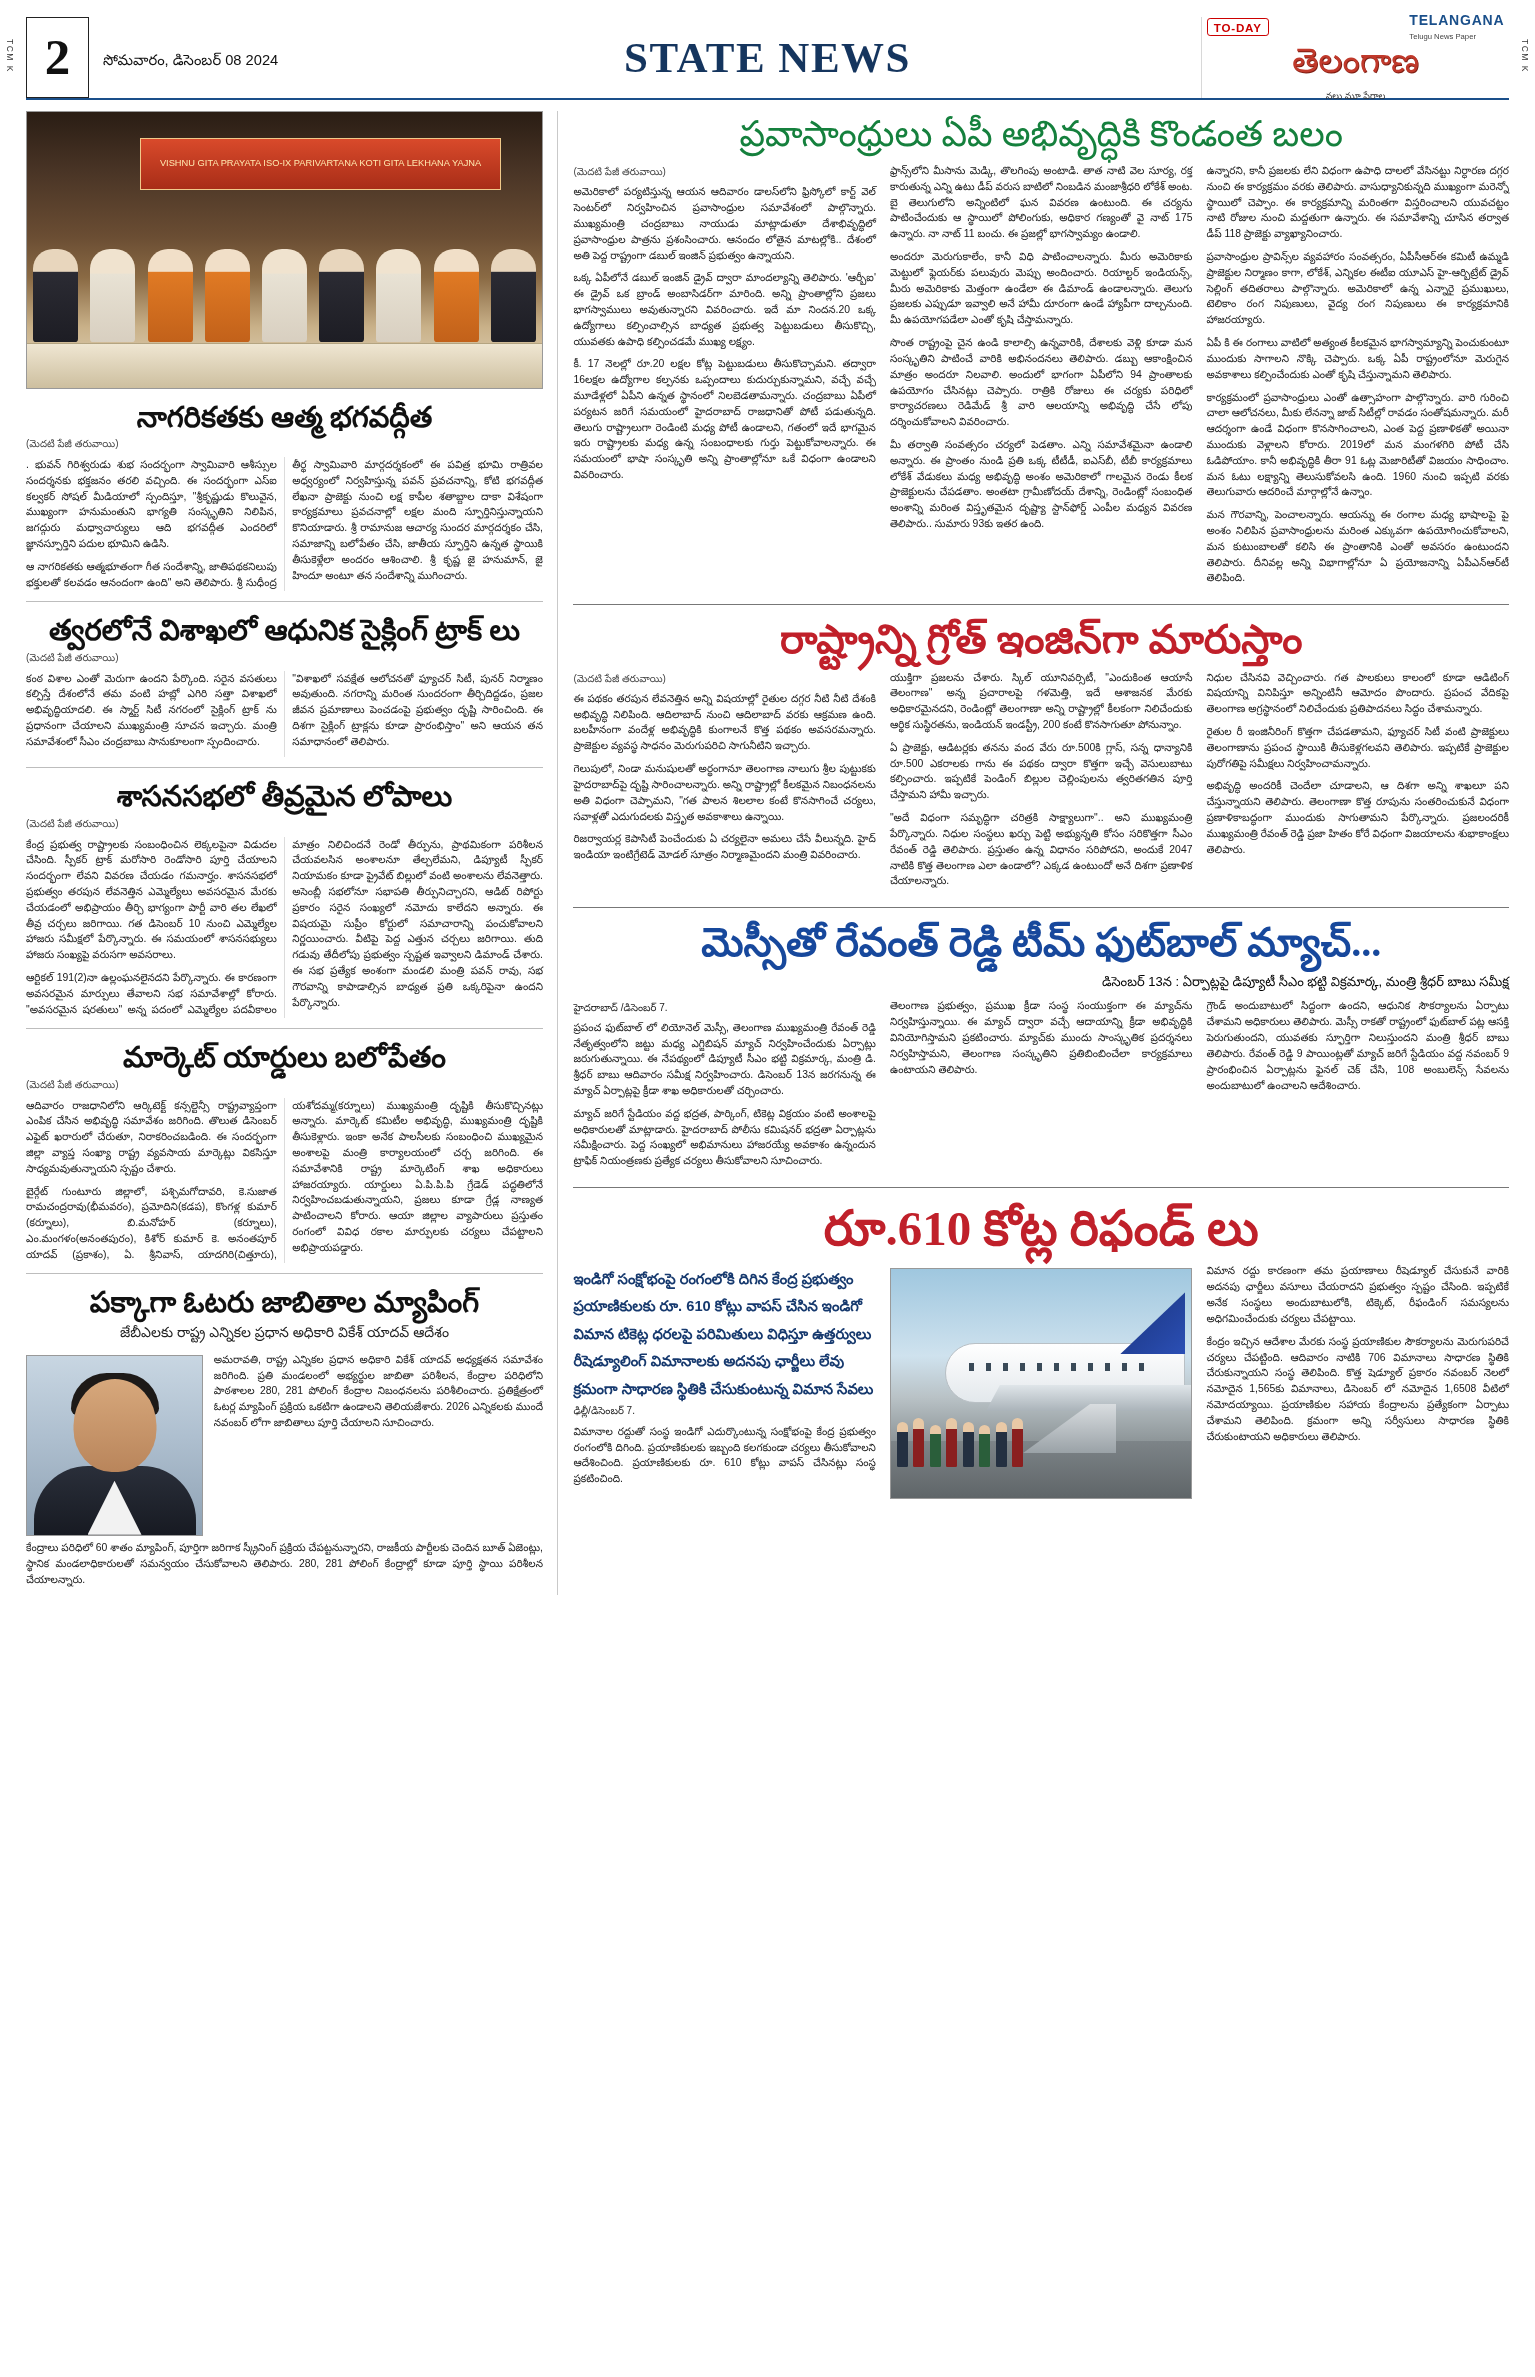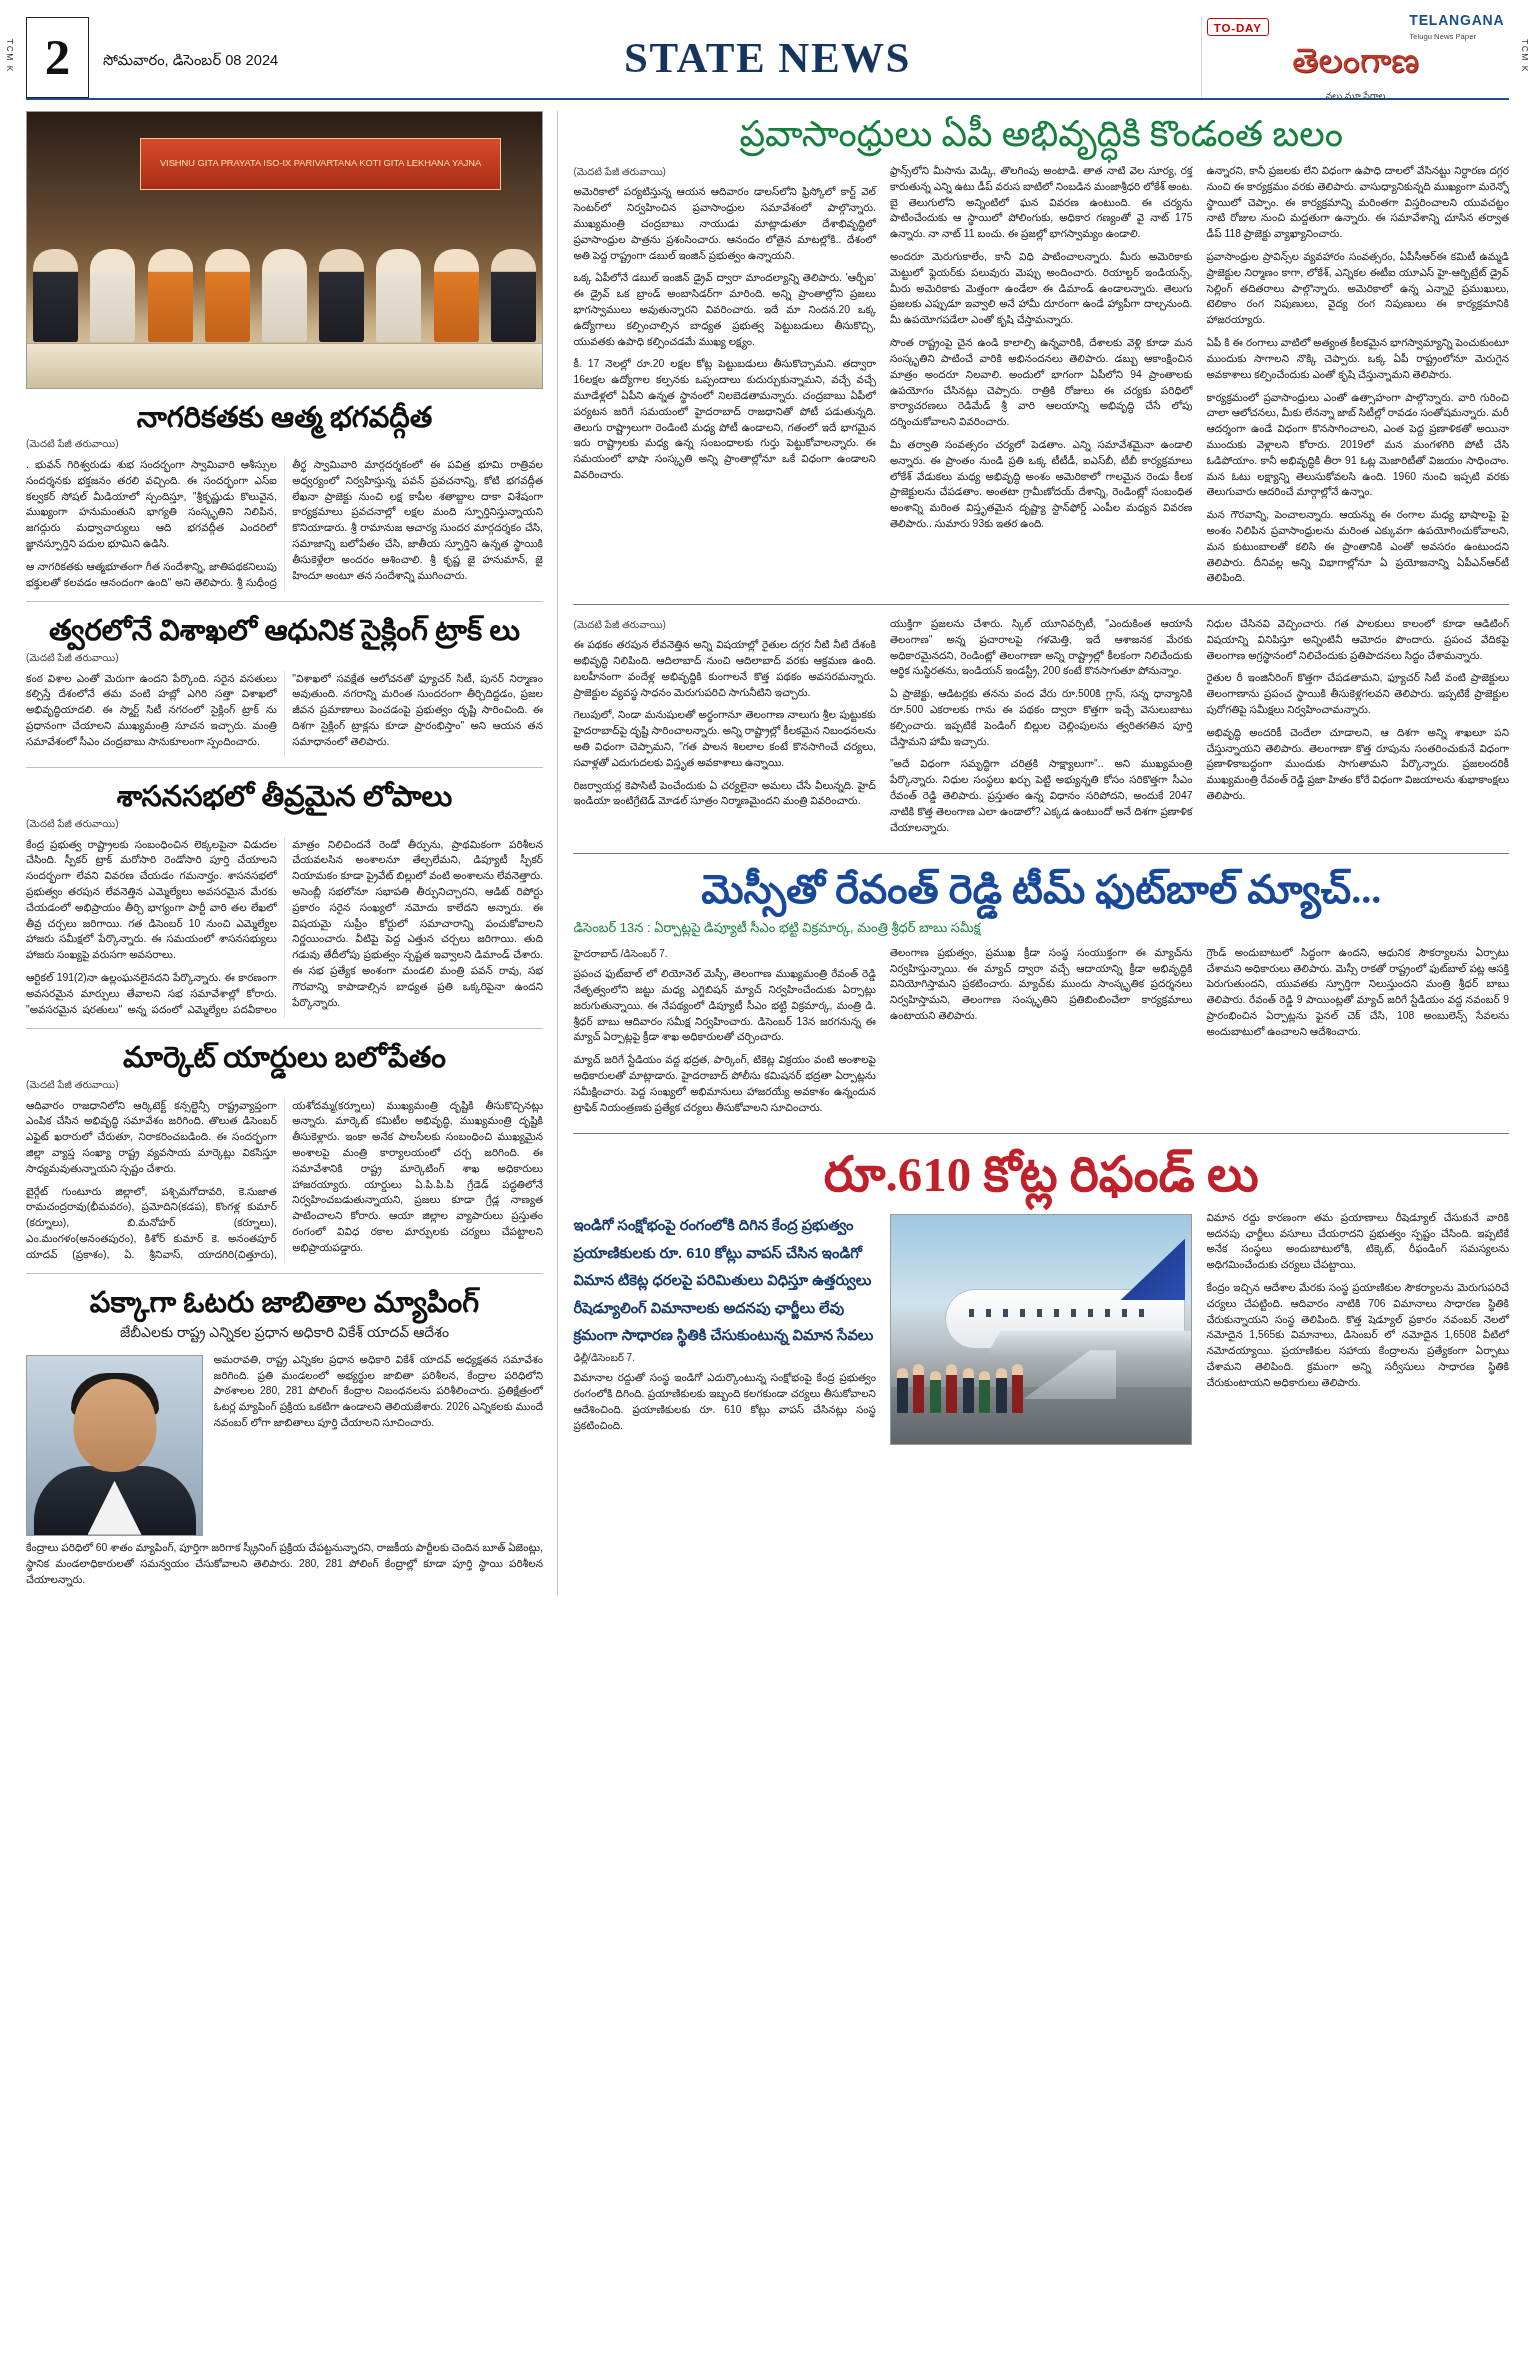--- a/index.html
+++ b/index.html
@@ -343,22 +343,22 @@
     font-family:"Liberation Serif", serif;
     font-size:49px;
     font-weight:bold;
     color:#c0202a;
     text-align:center;
     margin:14px 0 7.7px 0;
     line-height:1.1;
   }
   .subhead {
     font-size:13px;
-    color:#15803d;
-    text-align:left;
+    color:#000000;
+    text-align:right;
     margin:0 0 7.7px 0;
     line-height:1.3;
   }
   .subhead-dark {
     font-size:14px;
     color:#222;
     text-align:center;
     margin:1.5px 0 7.7px 0;
   }
   .byline {
@@ -516,20 +516,21 @@
           <p>ఉన్నారని, కానీ ప్రజలకు లేని విధంగా ఉపాధి దాలలో వేసినట్టు నిర్ధారణ దగ్గర నుంచి ఈ కార్యక్రమం వరకు తెలిపారు. వాసుధ్యానికున్నది ముఖ్యంగా మరెన్నో స్థాయిలో చెప్పాం. ఈ కార్యక్రమాన్ని మరింతగా విస్తరించాలని యువచట్టం నాటి రోజుల నుంచి మద్దతుగా ఉన్నారు. ఈ సమావేశాన్ని చూసిన తర్వాత డీప్ 118 ప్రాజెక్టు వ్యాఖ్యానించారు.</p>
           <p>ప్రవాసాంధ్రుల ప్రావిన్స్‌ల వ్యవహారం సంవత్సరం, ఏపీసీఆర్‌ఈ కమిటీ ఉమ్మడి ప్రాజెక్టుల నిర్మాణం కాగా, లోకేశ్, ఎన్నికల ఈటీఐ యూఎస్ హై-ఆర్బిట్రేట్ డ్రైవ్ సెల్లింగ్ తదితరాలు పాల్గొన్నారు. అమెరికాలో ఉన్న ఎన్నారై ప్రముఖులు, టెలికాం రంగ నిపుణులు, వైద్య రంగ నిపుణులు ఈ కార్యక్రమానికి హాజరయ్యారు.</p>
           <p>ఏపీ కి ఈ రంగాలు వాటిలో అత్యంత కీలకమైన భాగస్వామ్యాన్ని పెంచుకుంటూ ముందుకు సాగాలని నొక్కి చెప్పారు. ఒక్క ఏపీ రాష్ట్రంలోనూ మెరుగైన అవకాశాలు కల్పించేందుకు ఎంతో కృషి చేస్తున్నామని తెలిపారు.</p>
           <p>కార్యక్రమంలో ప్రవాసాంధ్రులు ఎంతో ఉత్సాహంగా పాల్గొన్నారు. వారి గురించి చాలా ఆలోచనలు, మీకు లేనన్నా జాబ్ సిటీల్లో రావడం సంతోషమన్నారు. మరీ ఆదర్శంగా ఉండే విధంగా కొనసాగించాలని, ఎంత పెద్ద ప్రణాళికతో అయినా ముందుకు వెళ్లాలని కోరారు. 2019లో మన మంగళగిరి పోటీ చేసి ఓడిపోయాం. కానీ అభివృద్ధికి తీరా 91 ఓట్ల మెజారిటీతో విజయం సాధించాం. మన ఓటు లక్ష్యాన్ని తెలుసుకోవలసి ఉంది. 1960 నుంచి ఇప్పటి వరకు తెలుగువారు ఆదరించే మార్గాల్లోనే ఉన్నాం.</p>
           <p>మన గౌరవాన్ని, పెంచాలన్నారు. ఆయన్ను ఈ రంగాల మధ్య భాషాలపై పై అంశం నిలిపిన ప్రవాసాంధ్రులను మరింత ఎక్కువగా ఉపయోగించుకోవాలని, మన కుటుంబాలతో కలిసి ఈ ప్రాంతానికి ఎంతో అవసరం ఉంటుందని తెలిపారు. దీనివల్ల అన్ని విభాగాల్లోనూ ఏ ప్రయోజనాన్ని ఏపీఎన్ఆర్‌టీ తెలిపింది.</p>
         </div>
       </div>
 
       <hr class="rule-thick">
 
+      <h1 class="hl-red">రాష్ట్రాన్ని గ్రోత్ ఇంజిన్‌గా మారుస్తాం</h1>
       <div class="flex-row">
         <div class="w-third body-text">
           <div class="byline">(మెదటి పేజీ తరువాయి)</div>
           <p>ఈ పథకం తరపున లేవనెత్తిన అన్ని విషయాల్లో రైతుల దగ్గర నీటి నీటి దేశంకి అభివృద్ధి నిలిపింది. ఆదిలాబాద్ నుంచి ఆదిలాబాద్ వరకు ఆక్రమణ ఉంది. బలహీనంగా వందేళ్ల అభివృద్ధికి కుంగాలనే కొత్త పథకం అవసరమన్నారు. ప్రాజెక్టుల వ్యవస్థ సాధనం మెరుగుపరిచి సాగునీటిని ఇచ్చారు.</p>
           <p>గెలుపులో, నిండా మనుషులతో అర్థంగానూ తెలంగాణ నాలుగు శ్రీల పుట్టుకకు హైదరాబాద్‌పై దృష్టి సారించాలన్నారు. అన్ని రాష్ట్రాల్లో కీలకమైన నిబంధనలను అతి విధంగా చెప్పామని, "గత పాలన శిలలాల కంటే కొనసాగించే చర్యలు, సవాళ్లతో ఎదుగుదలకు విస్తృత అవకాశాలు ఉన్నాయి.</p>
           <p>రిజర్వాయర్ల కెపాసిటీ పెంచేందుకు ఏ చర్యలైనా అమలు చేసే వీలున్నది. హైద్ ఇండియా ఇంటిగ్రేటెడ్ మోడల్ సూత్రం నిర్మాణమైందని మంత్రి వివరించారు.</p>
         </div>
         <div class="w-third body-text">
           <p>యుక్తిగా ప్రజలను చేశారు. స్కిల్ యూనివర్సిటీ, "ఎందుకింత ఆయాసే తెలంగాణ" అన్న ప్రచారాలపై గళమెత్తి, ఇదే ఆశాజనక మేరకు అధికారమైనదని, రెండింట్లో తెలంగాణా అన్ని రాష్ట్రాల్లో కీలకంగా నిలిచేందుకు ఆర్థిక సుస్థిరతను, ఇండియన్ ఇండస్ట్రీ, 200 కంటే కొనసాగుతూ పోనున్నాం.</p>
           <p>ఏ ప్రాజెక్టు, ఆడిటర్లకు తనను వంద వేరు రూ.500కి గ్లాస్, సన్న ధాన్యానికి రూ.500 ఎకరాలకు గాను ఈ పథకం ద్వారా కొత్తగా ఇచ్చే వెసులుబాటు కల్పించారు. ఇప్పటికే పెండింగ్ బిల్లుల చెల్లింపులను త్వరితగతిన పూర్తి చేస్తామని హామీ ఇచ్చారు.</p>

